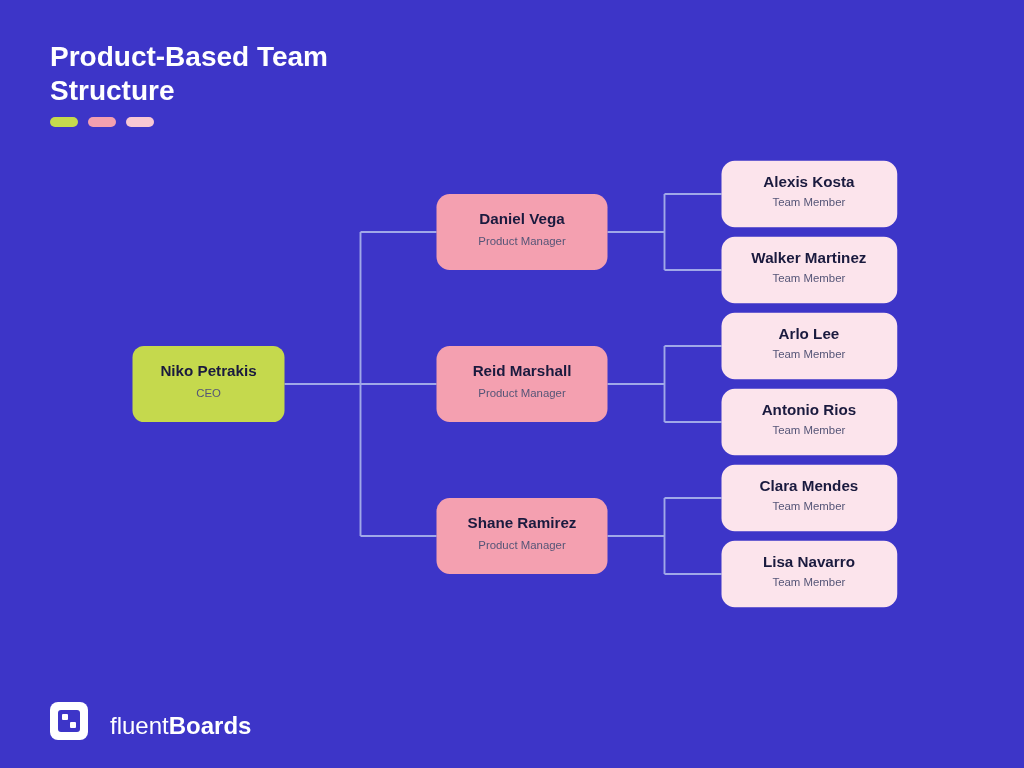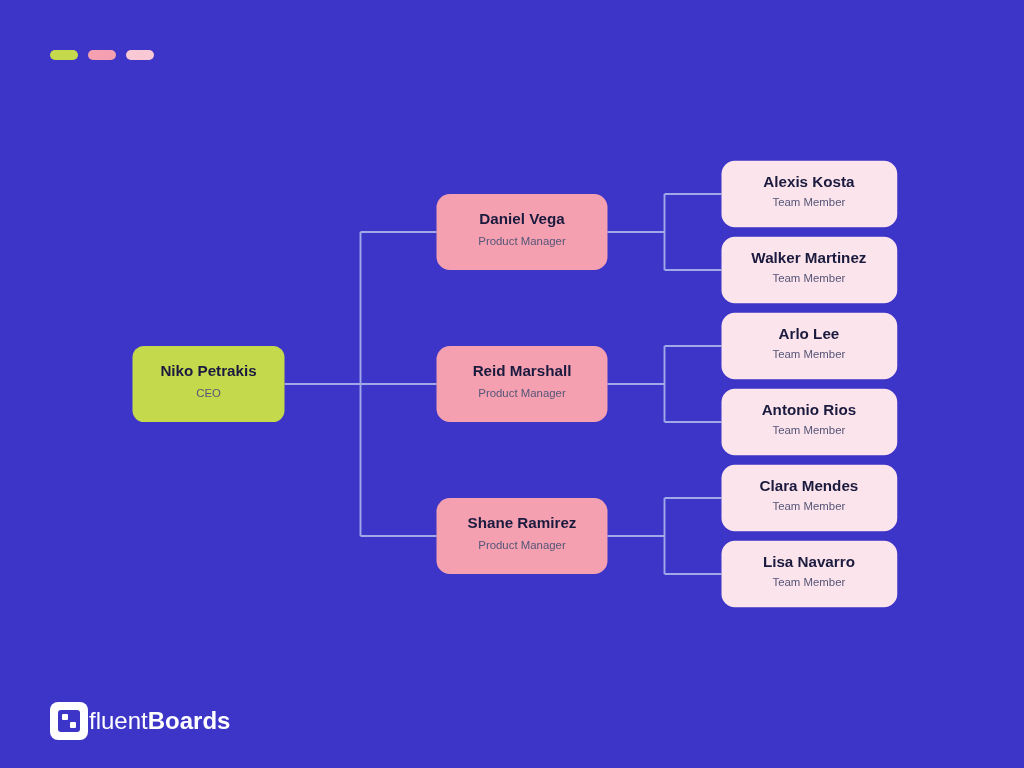--- a/index.html
+++ b/index.html
@@ -87,22 +87,22 @@
       stroke: #a0a8e8;
       stroke-width: 2;
     }
 
     
     .brand {
       position: absolute;
       bottom: 28px;
       left: 50px;
       display: flex;
-      align-items: center;
-      gap: 1px;
+      align-items: flex-end;
+      gap: 22px;
     }
 
     .brand-icon {
       width: 38px;
       height: 38px;
       background: white;
       border-radius: 8px;
       display: flex;
       align-items: center;
       justify-content: center;
@@ -145,20 +145,23 @@
     }
 
     .brand-text strong {
       font-weight: 700;
     }
   </style>
 </head>
 <body>
 
 <div class="title-area">
+  <div class="title-text">
+    <span>Product-Based Team</span><br><span>Structure</span>
+  </div>
   <div class="legend">
     <div class="legend-dot legend-green"></div>
     <div class="legend-dot legend-pink"></div>
     <div class="legend-dot legend-light-pink"></div>
   </div>
 </div>
 
 <div class="chart">
   <svg class="org-chart" viewBox="0 0 900 640" xmlns="http://www.w3.org/2000/svg">
 

